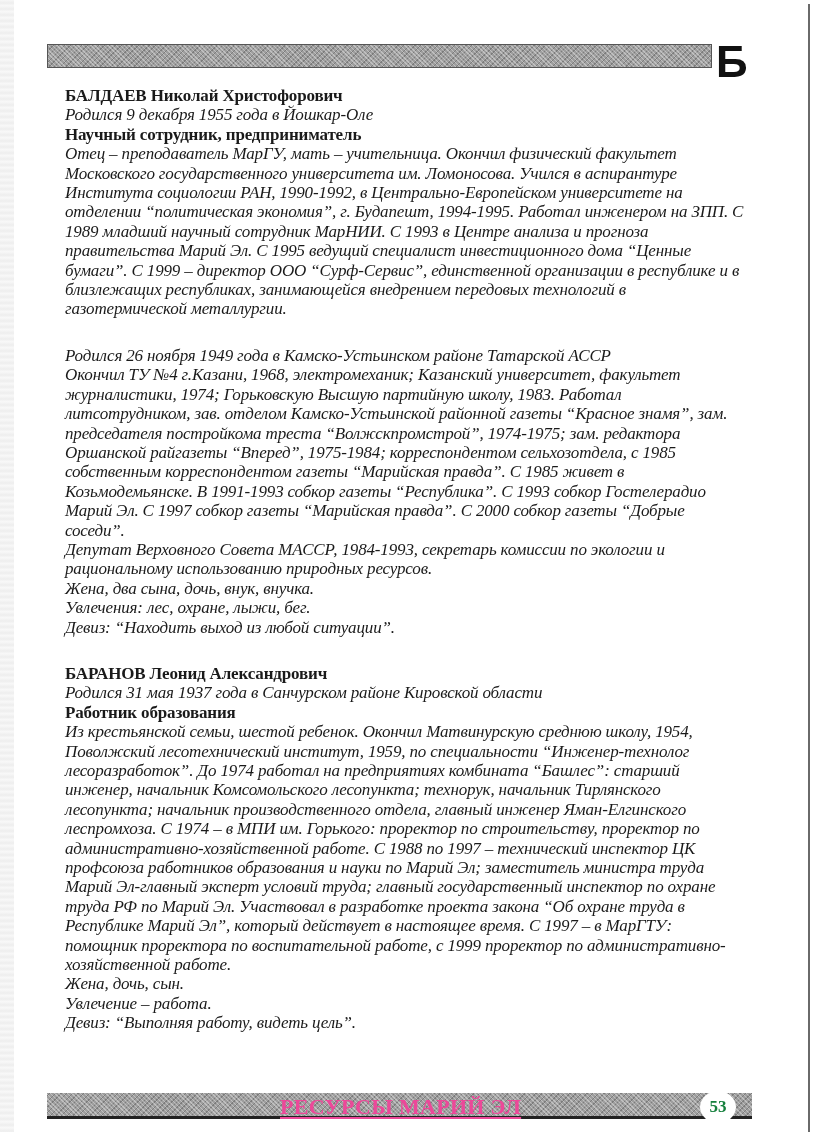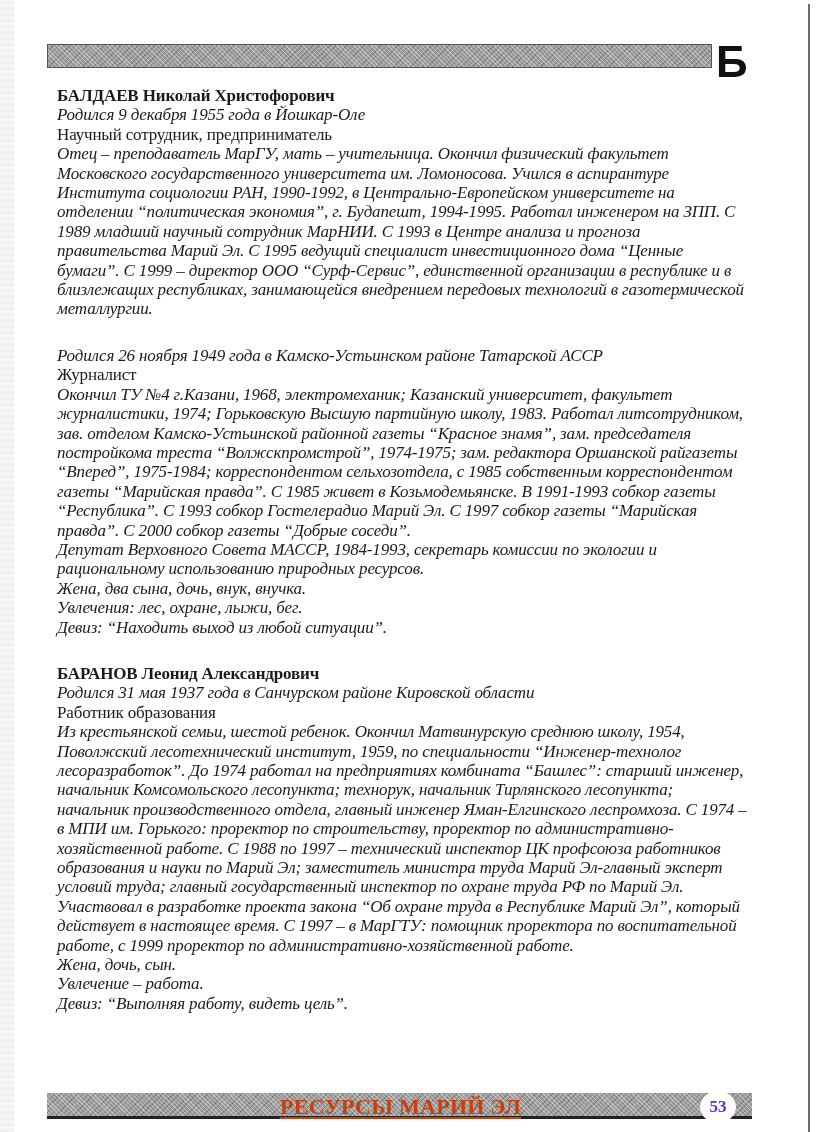--- a/index.html
+++ b/index.html
@@ -51,59 +51,59 @@
       color: #111;
     }
     .content {
       position: absolute;
       left: 47px; top: 86px;
       width: 700px;
       font-size: 17px;
       line-height: 19.4px;
       letter-spacing: -0.15px;
     }
-    .entry { margin: 0 0 27px 10px; }
+    .entry { margin: 0 0 27px 18px; }
     .entry p { margin: 0; }
     .name { font-weight: bold; font-size: 17px; }
     .birth { font-style: italic; }
-    .profession { font-weight: normal; }
+    .profession { font-weight: bold; }
     .para { margin: 0; font-style: italic; }
 
     .footer-bar {
       position: absolute;
       left: 47px; top: 1093px;
       width: 705px; height: 26px;
       box-sizing: border-box;
       border-bottom: 3px solid #222;
     }
     .footer-title {
       position: absolute;
       left: 280px; top: 1096px;
       font-family: "Liberation Serif", "DejaVu Serif", serif;
       font-size: 22px;
       line-height: 22px;
       font-weight: bold;
-      color: #c2410c;
+      color: #ec4899;
       letter-spacing: 0.3px;
       text-decoration: underline;
       text-decoration-thickness: 2px;
       text-underline-offset: 3px;
     }
     .page-number {
       position: absolute;
       left: 700px; top: 1091px;
       width: 36px; height: 32px;
       background: #fff;
       border-radius: 50%;
       font-family: "Liberation Serif", "DejaVu Serif", serif;
       font-weight: bold;
       font-size: 17px;
       line-height: 32px;
       text-align: center;
-      color: #6d28d9;
+      color: #15803d;
     }
   </style>
 </head>
 <body>
 
 <div class="left-edge"></div>
 <div class="right-edge"></div>
 
 <div class="header-bar texture"></div>
 <div class="section-letter">Б</div>
@@ -112,21 +112,20 @@
 
   <div class="entry">
     <p class="name">БАЛДАЕВ Николай Христофорович</p>
     <p class="birth">Родился 9 декабря 1955 года в Йошкар-Оле</p>
     <p class="profession">Научный сотрудник, предприниматель</p>
     <p class="para">Отец – преподаватель МарГУ, мать – учительница. Окончил физический факультет Московского государственного университета им.  Ломоносова. Учился в аспирантуре Института социологии РАН, 1990-1992, в Центрально-Европейском университете на отделении “политическая экономия”, г. Будапешт, 1994-1995. Работал инженером на ЗПП. С 1989 младший научный сотрудник МарНИИ. С 1993 в Центре анализа и прогноза правительства Марий Эл. С 1995 ведущий специалист инвестиционного дома “Ценные бумаги”. С 1999 – директор ООО “Сурф-Сервис”, единственной организации в республике и в близлежащих республиках, занимающейся внедрением передовых технологий в газотермической металлургии.</p>
   </div>
 
   <div class="entry">
     <p class="birth">Родился 26 ноября 1949 года в Камско-Устьинском районе Татарской АССР</p>
-    <p class="profession">Журналист</p>
     <p class="para">Окончил ТУ №4 г.Казани, 1968, электромеханик; Казанский университет, факультет журналистики, 1974; Горьковскую Высшую партийную школу, 1983. Работал литсотрудником, зав. отделом Камско-Устьинской районной газеты  “Красное знамя”, зам. председателя постройкома треста “Волжскпромстрой”, 1974-1975; зам. редактора Оршанской райгазеты “Вперед”, 1975-1984; корреспондентом сельхозотдела, с 1985 собственным корреспондентом газеты “Марийская правда”. С 1985 живет в Козьмодемьянске. В 1991-1993 собкор газеты “Республика”. С 1993 собкор Гостелерадио Марий Эл. С 1997 собкор газеты “Марийская правда”. С 2000 собкор газеты “Добрые соседи”.</p>
     <p class="para">Депутат Верховного Совета МАССР, 1984-1993, секретарь комиссии по экологии и рациональному использованию природных ресурсов.</p>
     <p class="para">Жена, два сына, дочь, внук, внучка.</p>
     <p class="para">Увлечения: лес, охране, лыжи, бег.</p>
     <p class="para">Девиз: “Находить выход из любой ситуации”.</p>
   </div>
 
   <div class="entry">
     <p class="name">БАРАНОВ Леонид Александрович</p>
     <p class="birth">Родился 31 мая 1937 года в Санчурском районе Кировской области</p>

